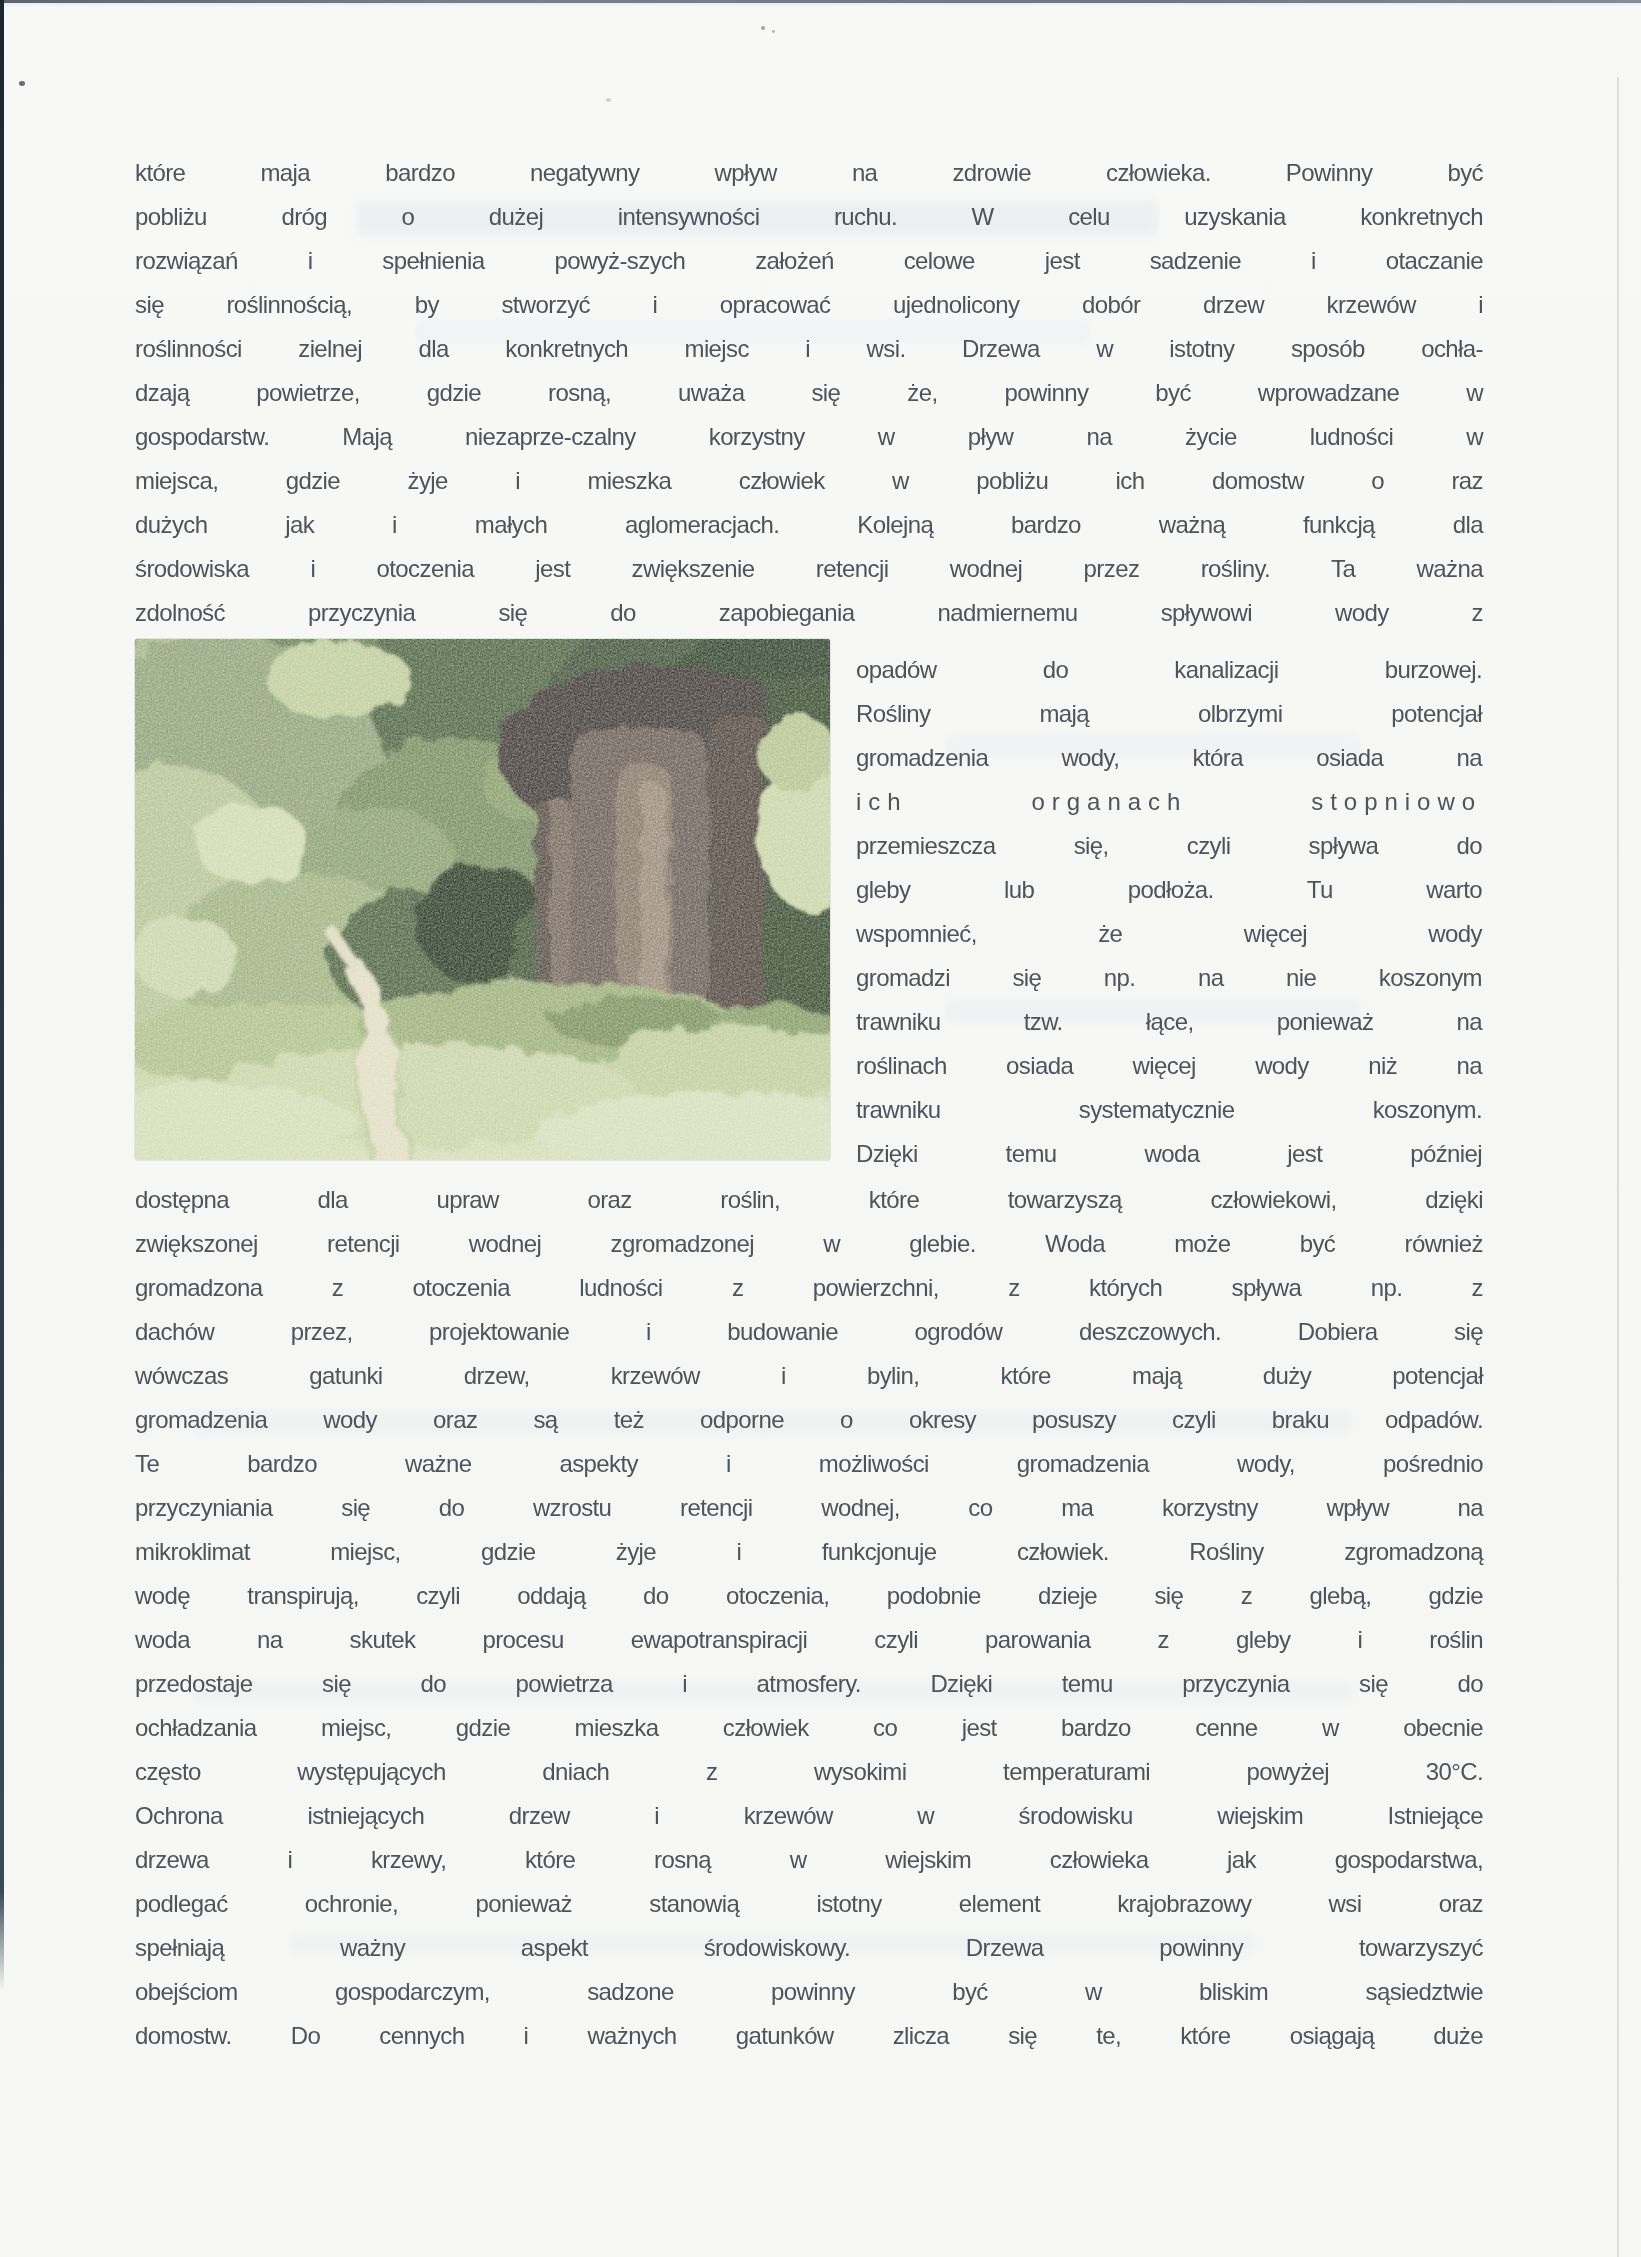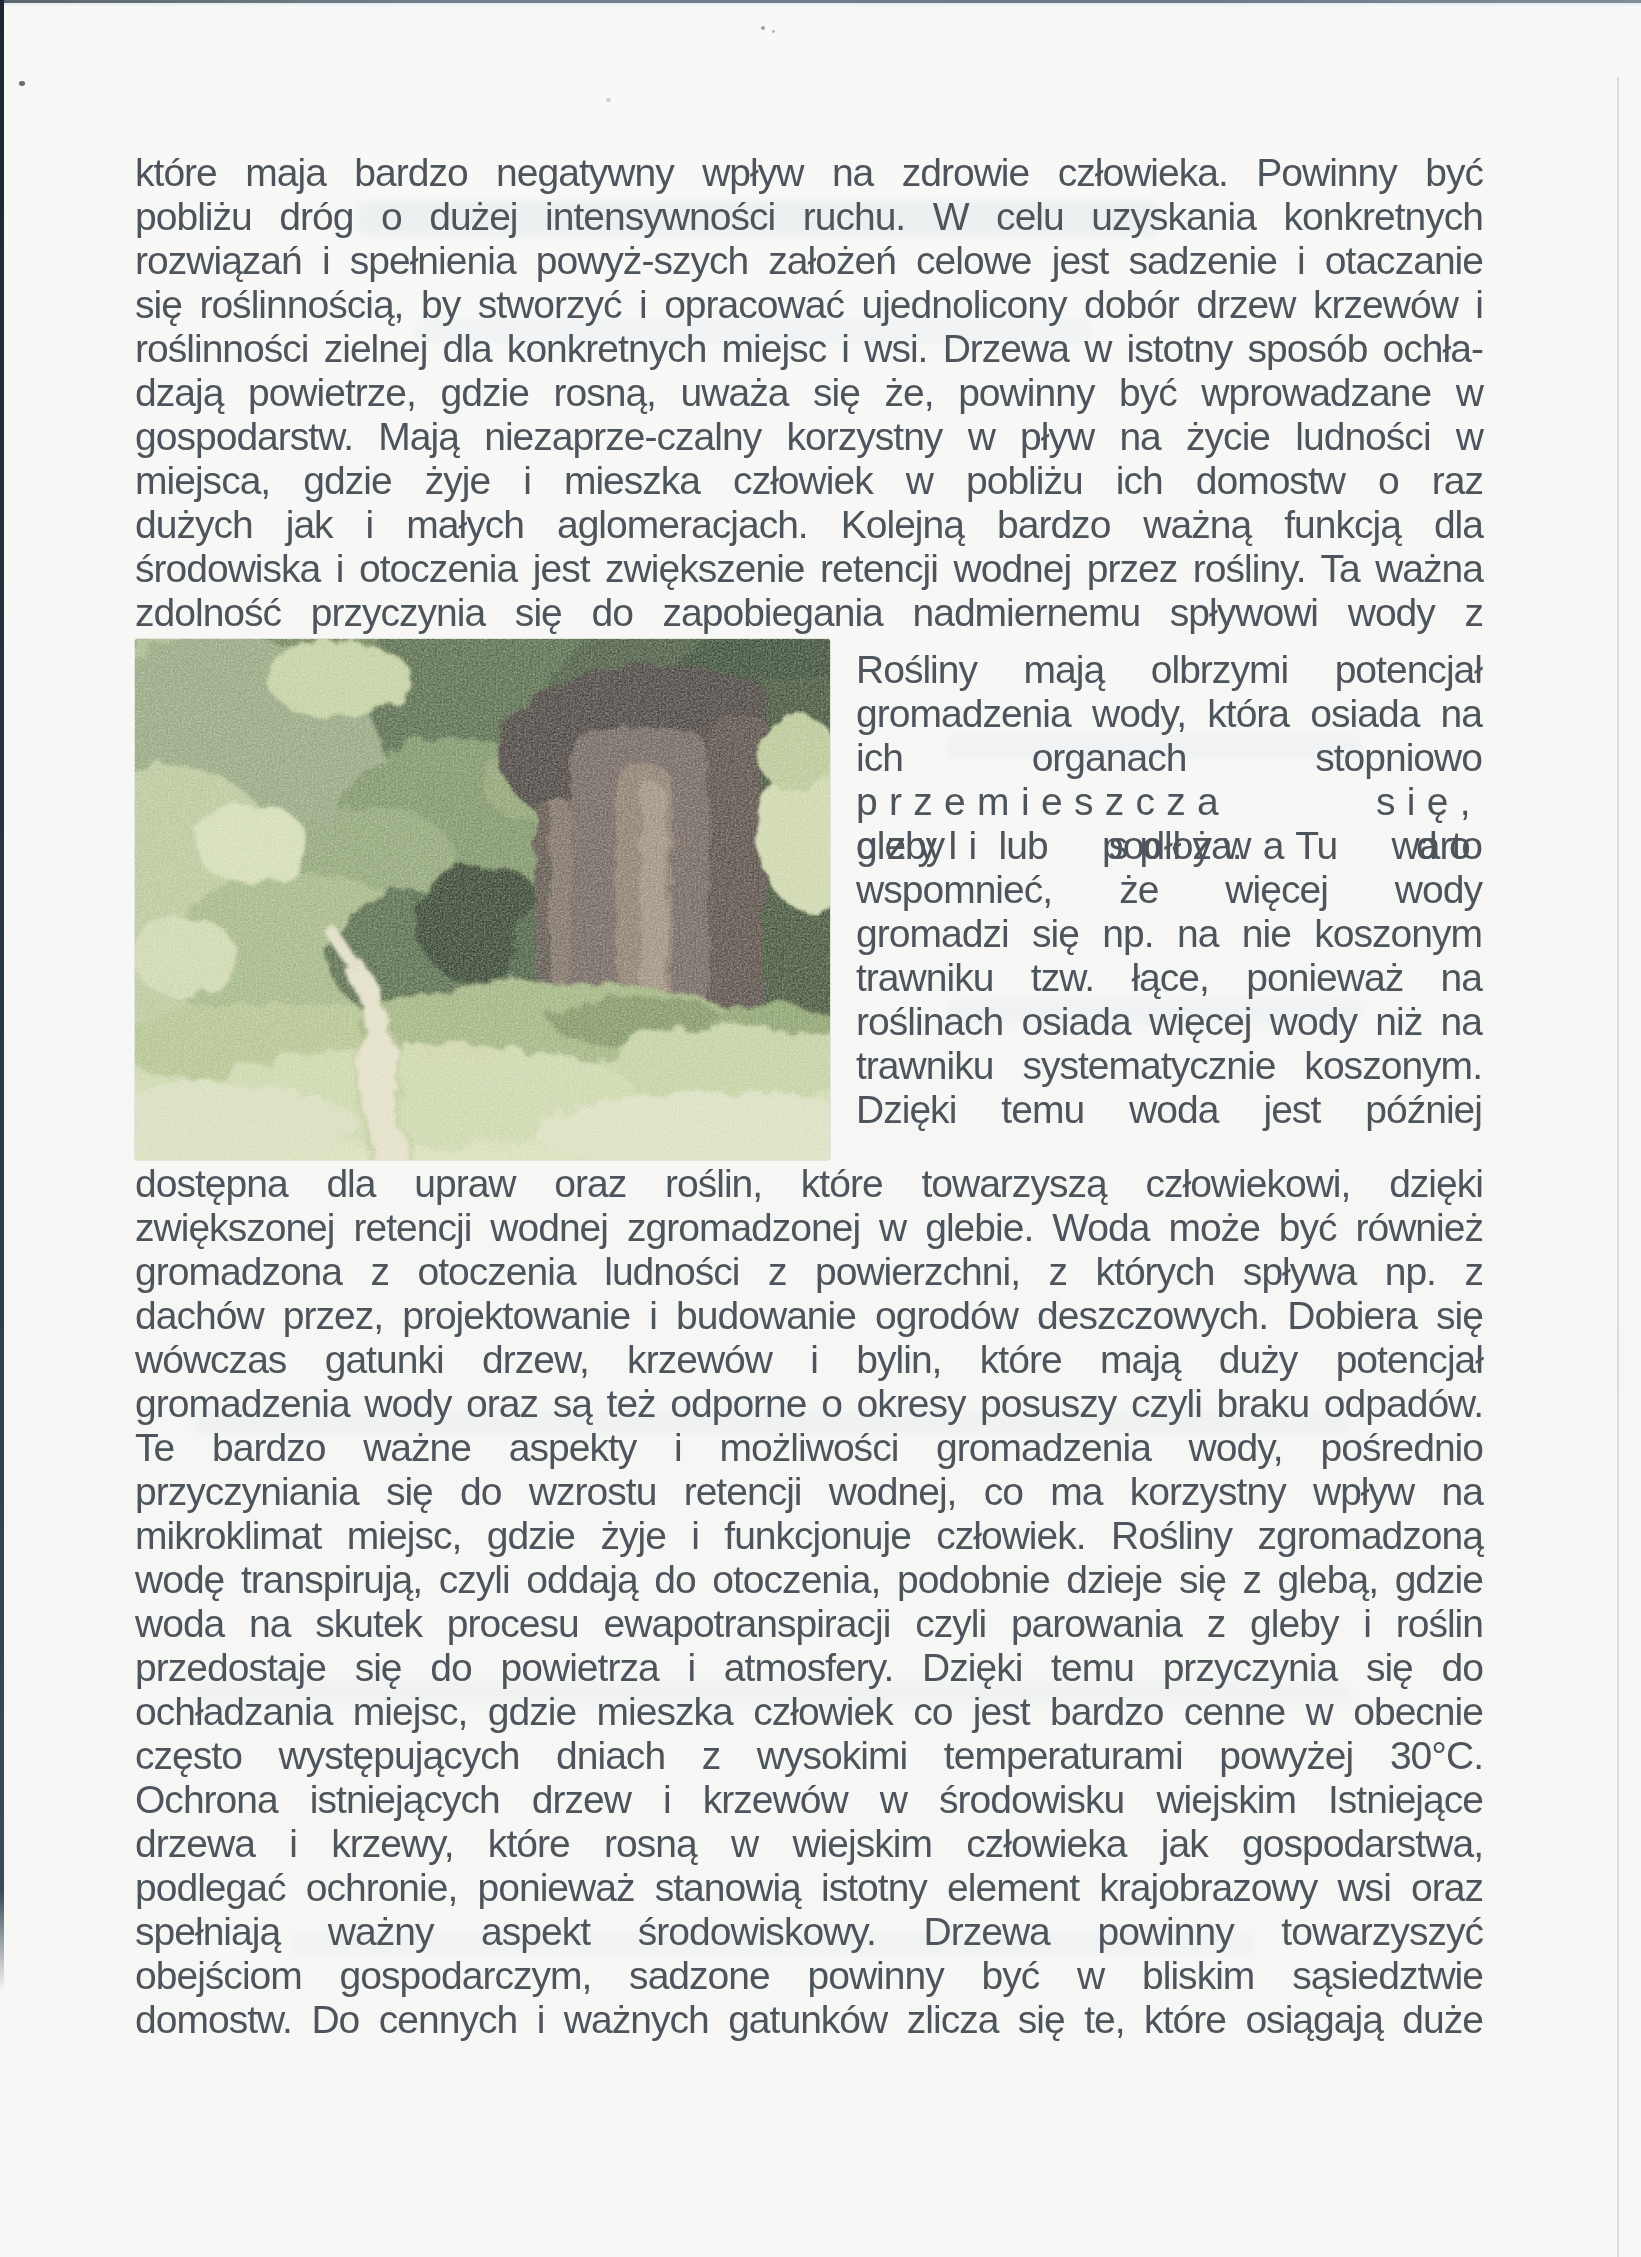--- a/index.html
+++ b/index.html
@@ -30,21 +30,21 @@
   .g2{left:415px;top:319px;width:676px;height:25px;}
   .g3{left:241px;top:883px;width:541px;height:23px;background:rgba(96,146,116,0.05);}
   .g4{left:946px;top:734px;width:415px;height:25px;}
   .g5{left:946px;top:999px;width:415px;height:25px;}
   .g6{left:193px;top:1410px;width:1159px;height:25px;background:rgba(96,126,176,0.035);}
   .g7{left:193px;top:1680px;width:1159px;height:25px;background:rgba(96,126,176,0.035);}
   .g8{left:290px;top:1931px;width:966px;height:25px;background:rgba(96,126,176,0.035);}
   
   .doc{
     position:absolute;left:135px;top:151px;width:1348px;
-    font-size:39px;line-height:44px;letter-spacing:-0.025em;
+    font-size:24px;line-height:44px;letter-spacing:-0.025em;
     color:#4e545c;
   }
   .ln{text-align:justify;text-align-last:justify;text-justify:inter-word;height:44px;}
   .block-mid{display:flex;gap:26px;margin-top:3.9px;}
   .photo{flex:0 0 695px;width:695px;height:521px;border-radius:2.9px;overflow:hidden;
     box-shadow:0 0 0 1px rgba(210,218,205,.6);}
   .photo svg{display:block;width:695px;height:521px;}
   .col{width:626px;padding-top:8.7px;}
   
   .col .ln:nth-child(4){letter-spacing:0.29em;}
@@ -168,20 +168,21 @@
             <path d="M251,424 C255,392 240,362 227,340" fill="none" stroke="#e3dfc6" stroke-width="22" stroke-linecap="round"></path>
             <path d="M227,340 C218,325 208,310 199,299" fill="none" stroke="#e0dcc2" stroke-width="13" stroke-linecap="round"></path>
             <path d="M300,432 q42,-12 72,4" fill="none" stroke="#ccd3a8" stroke-width="10" stroke-linecap="round" opacity="0.8"></path>
           </g>
 
           <rect x="0" y="0" width="720" height="540" filter="url(#grain)" opacity="0.5"></rect>
         </svg>
       </div>
 
       <div class="col">
+        <div class="ln">opadów do kanalizacji burzowej.</div>
         <div class="ln">Rośliny mają olbrzymi potencjał</div>
         <div class="ln">gromadzenia wody, która osiada na</div>
         <div class="ln">ich organach stopniowo</div>
         <div class="ln">przemieszcza się, czyli spływa do</div>
         <div class="ln">gleby lub podłoża. Tu warto</div>
         <div class="ln">wspomnieć, że więcej wody</div>
         <div class="ln">gromadzi się np. na nie koszonym</div>
         <div class="ln">trawniku tzw. łące, ponieważ na</div>
         <div class="ln">roślinach osiada więcej wody niż na</div>
         <div class="ln">trawniku systematycznie koszonym.</div>

